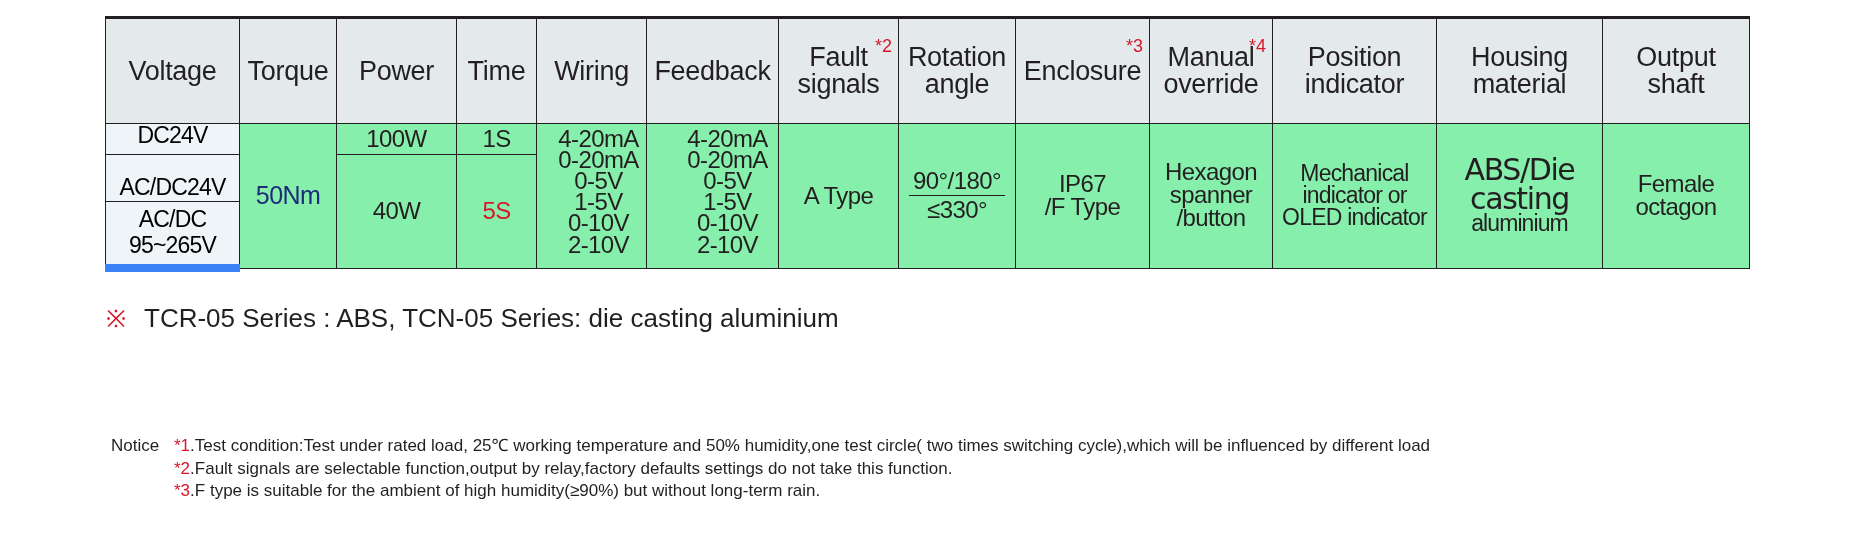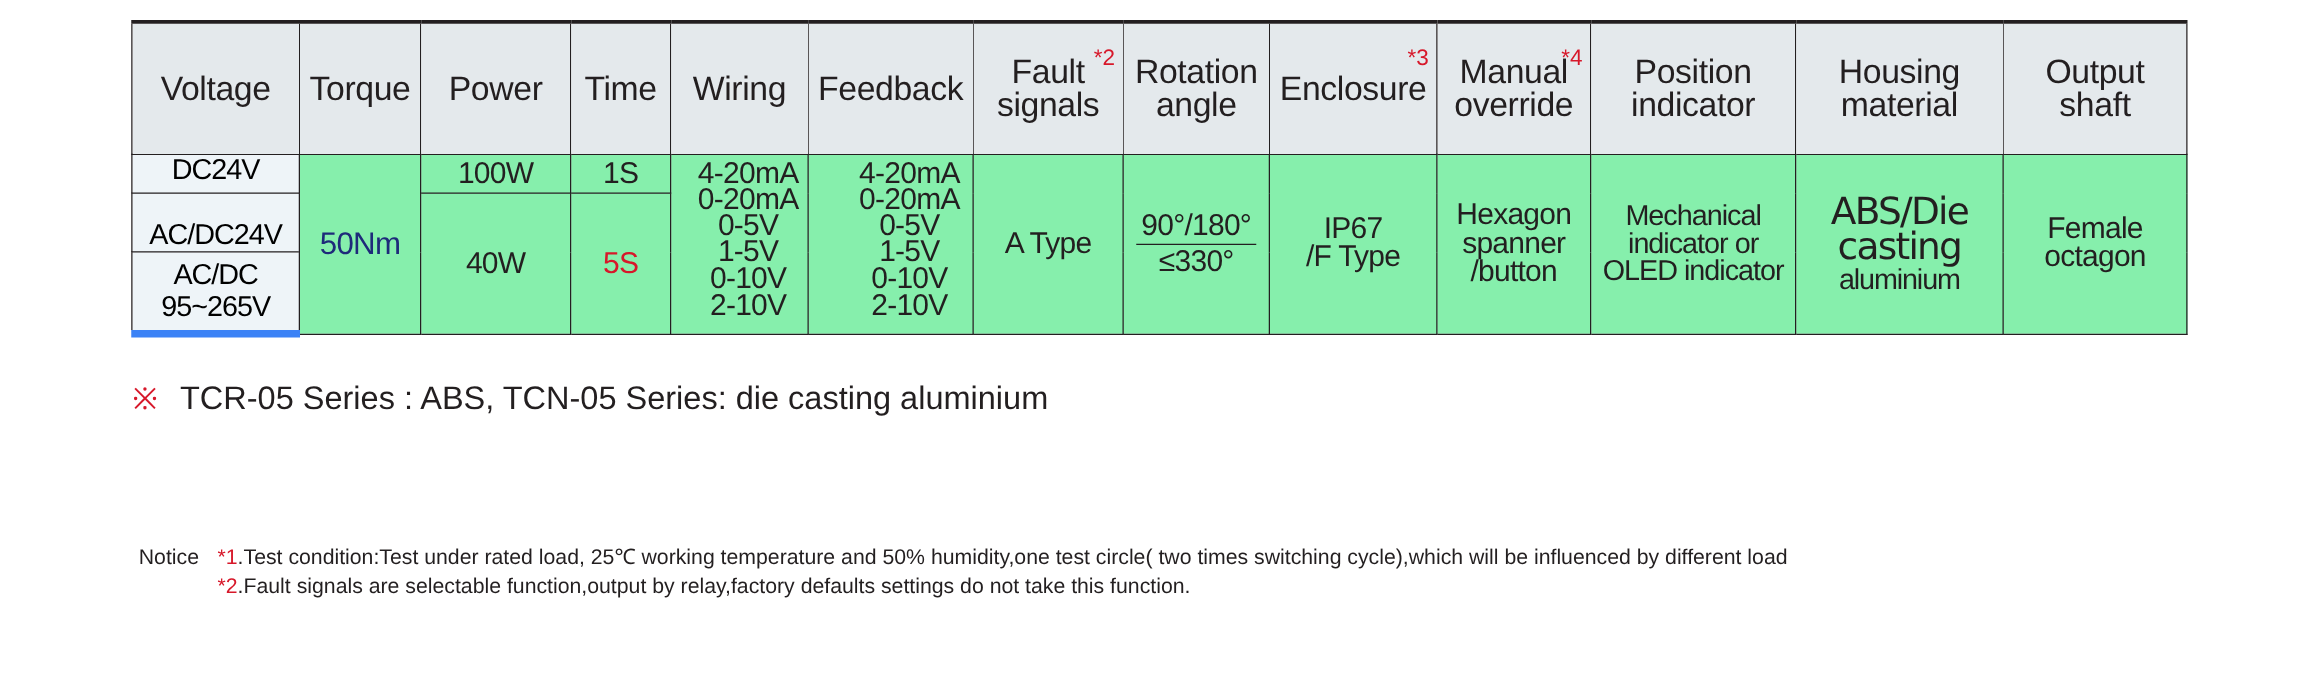--- a/index.html
+++ b/index.html
@@ -51,21 +51,21 @@
       color: #d7182a;
       font-size: 18px;
       letter-spacing: 0;
     }
     .spec-table tbody td {
       font-size: 24px;
       letter-spacing: -0.6px;
       background: #86efac;
     }
     .spec-table tbody tr:last-child td {
-      border-bottom: 6px solid #3b82f6;
+      border-bottom: 8px solid #3b82f6;
     }
     td.volt {
       background: #eef4f8 !important;
       font-family: Liberation Sans, sans-serif;
       font-size: 23px !important;
       letter-spacing: -0.8px !important;
       color: #000000;
     }
     td.volt-top { height: 30px; vertical-align: top; }
     td.volt-mid { height: 44px; vertical-align: bottom; padding-bottom: 2px; }
@@ -282,13 +282,16 @@
   </span>
 </div>
 
 <div class="notice">
   <span class="nrow">
     <span class="label">Notice</span><span class="num">*1</span><span>.Test condition:Test under rated load, 25℃ working temperature and 50% humidity,one test circle( two times switching cycle),which will be influenced by different load</span>
   </span>
   <span class="nrow">
     <span class="indent-num"></span><span class="num">*2</span><span>.Fault signals are selectable function,output by relay,factory defaults settings do not take this function.</span>
   </span>
+  <span class="nrow">
+    <span class="indent-num"></span><span class="num">*3</span><span>.F type is suitable for the ambient of high humidity(≥90%) but without long-term rain.</span>
+  </span>
 </div>
 
 </body></html>

